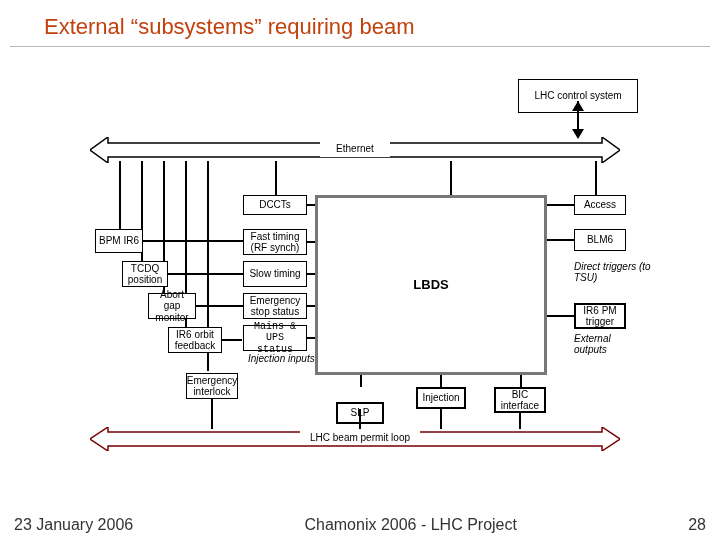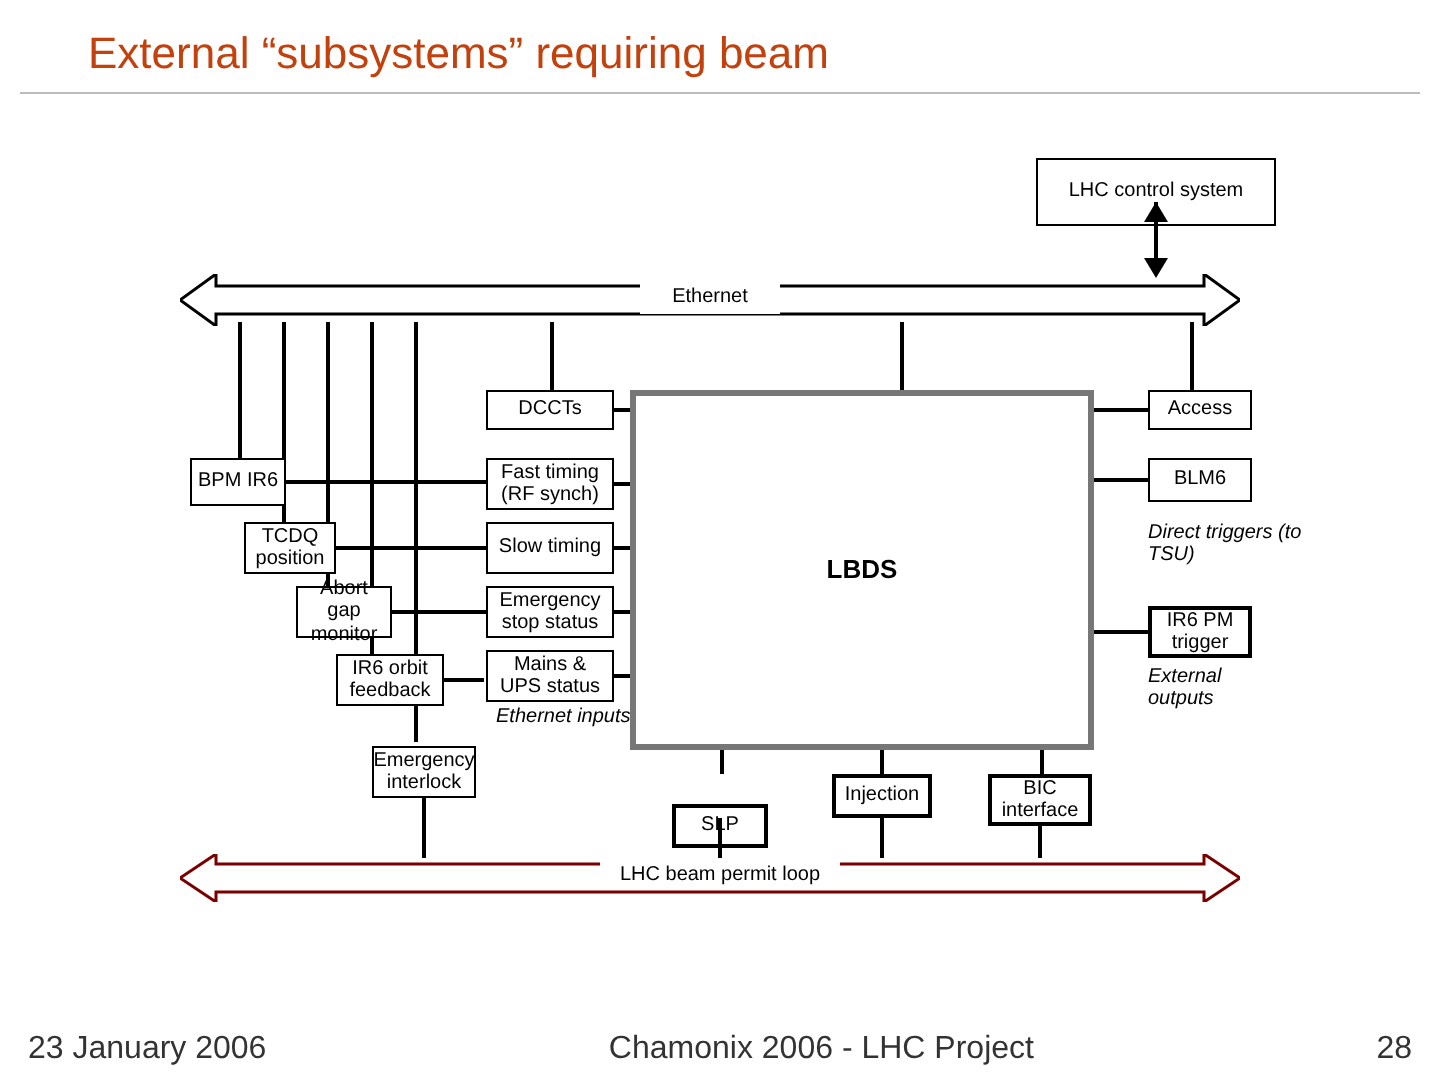--- a/index.html
+++ b/index.html
@@ -55,22 +55,22 @@
   <div style="position:absolute; left:143px; top:193px; width:100px; height:2px; background:#000;"></div>
   <div style="position:absolute; left:168px; top:226px; width:75px;  height:2px; background:#000;"></div>
   <div style="position:absolute; left:196px; top:258px; width:47px;  height:2px; background:#000;"></div>
   <div style="position:absolute; left:222px; top:292px; width:20px;  height:2px; background:#000;"></div>
 
   <div class="box b-black" style="left:243px; top:148px; width:64px; height:20px;">DCCTs</div>
 
   <div class="box b-black" style="left:243px; top:182px; width:64px; height:26px;">Fast timing (RF synch)</div>
   <div class="box b-black" style="left:243px; top:214px; width:64px; height:26px;">Slow timing</div>
   <div class="box b-black" style="left:243px; top:246px; width:64px; height:26px;">Emergency stop status</div>
-  <div class="box b-black" style="left:243px; top:278px; width:64px; height:26px;">Mains &amp; UPS status</div>
-  <div class="side-label" style="left:248px; top:306px;">Ethernet inputs</div>
+  <div class="box b-black" style="left:243px; top:278px; width:64px; height:26px;font-family:Liberation Mono, monospace;">Mains &amp; UPS status</div>
+  <div class="side-label" style="left:248px; top:306px;">Injection inputs</div>
 
   <div class="box lbds" style="left:315px; top:148px; width:232px; height:180px;">LBDS</div>
 
   <div style="position:absolute; left:307px; top:157px; width:8px; height:2px; background:#000;"></div>
   <div style="position:absolute; left:307px; top:194px; width:8px; height:2px; background:#000;"></div>
   <div style="position:absolute; left:307px; top:226px; width:8px; height:2px; background:#000;"></div>
   <div style="position:absolute; left:307px; top:258px; width:8px; height:2px; background:#000;"></div>
   <div style="position:absolute; left:307px; top:290px; width:8px; height:2px; background:#000;"></div>
 
   <div class="box b-black" style="left:574px; top:148px; width:52px; height:20px;">Access</div>

